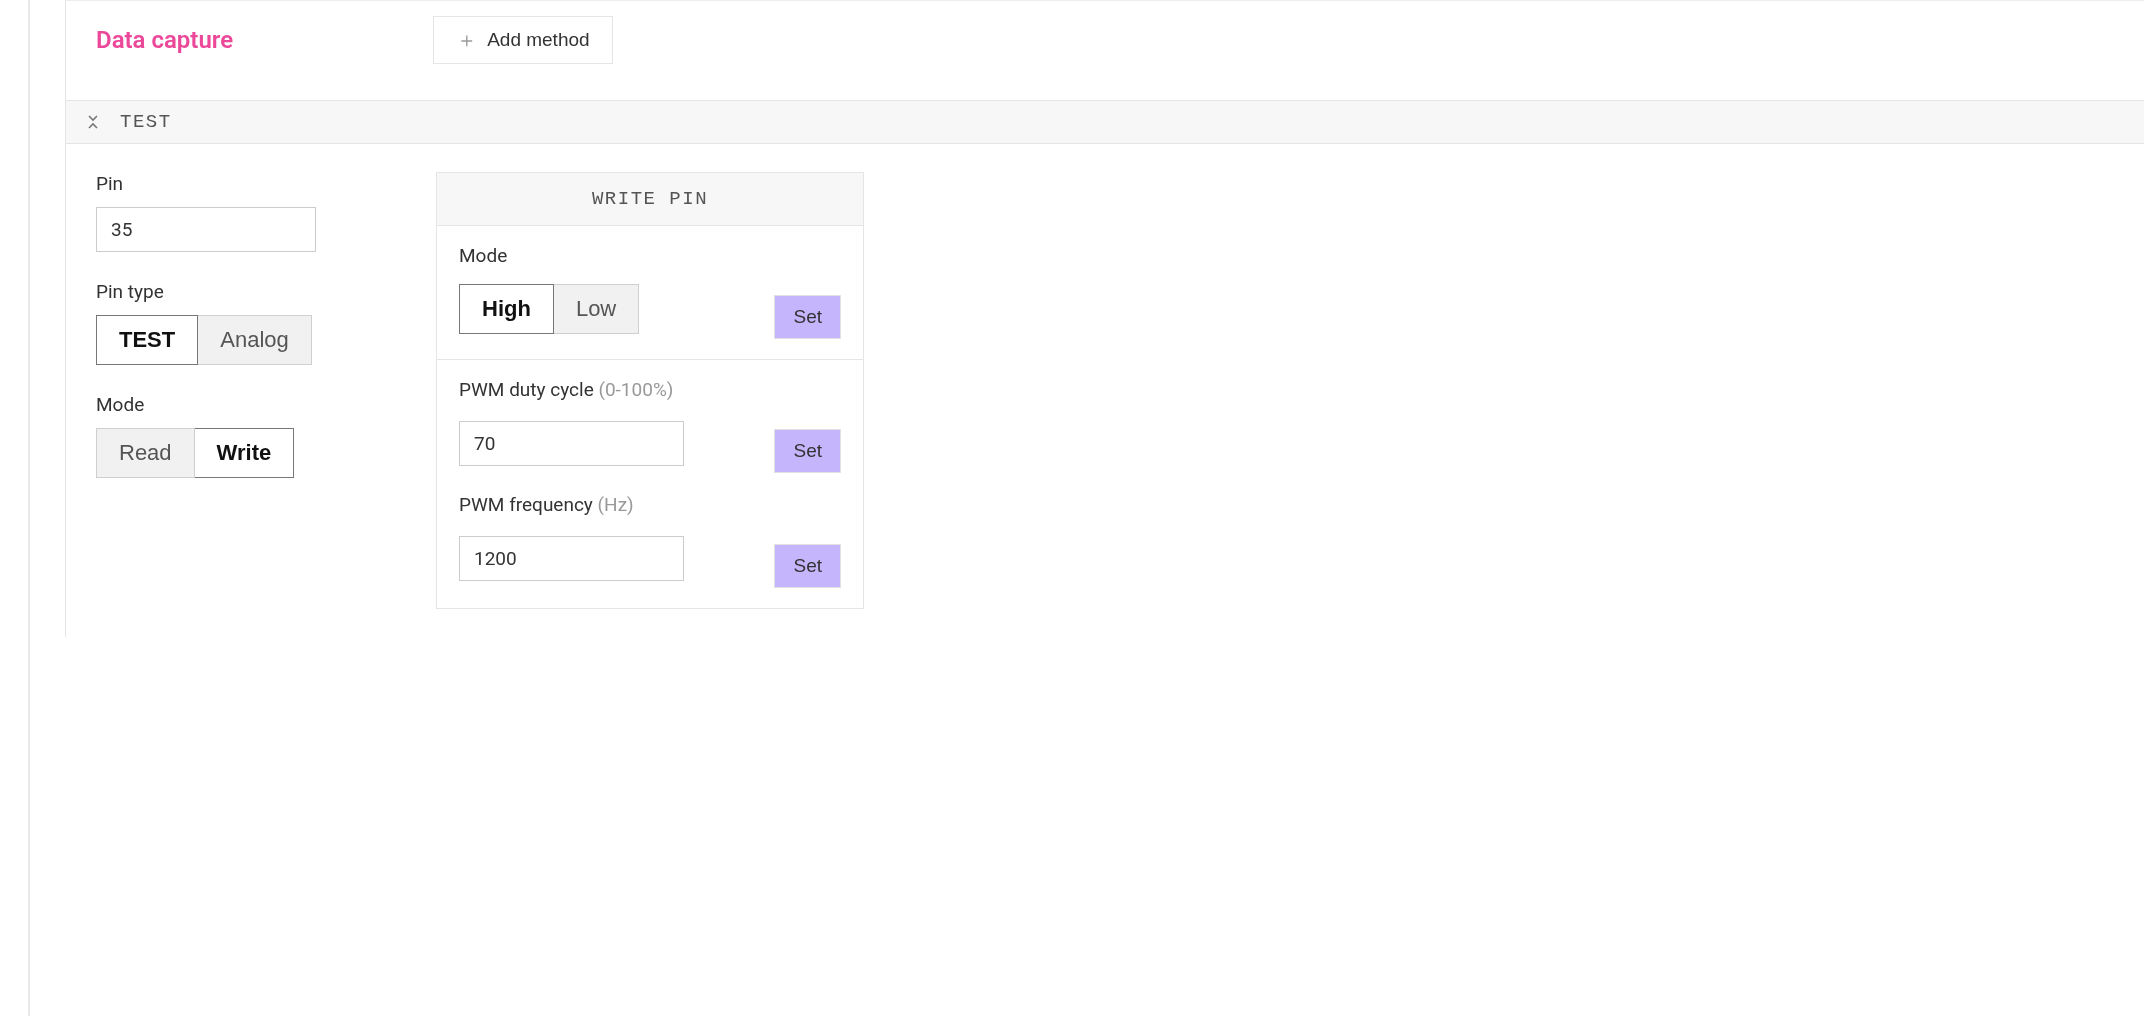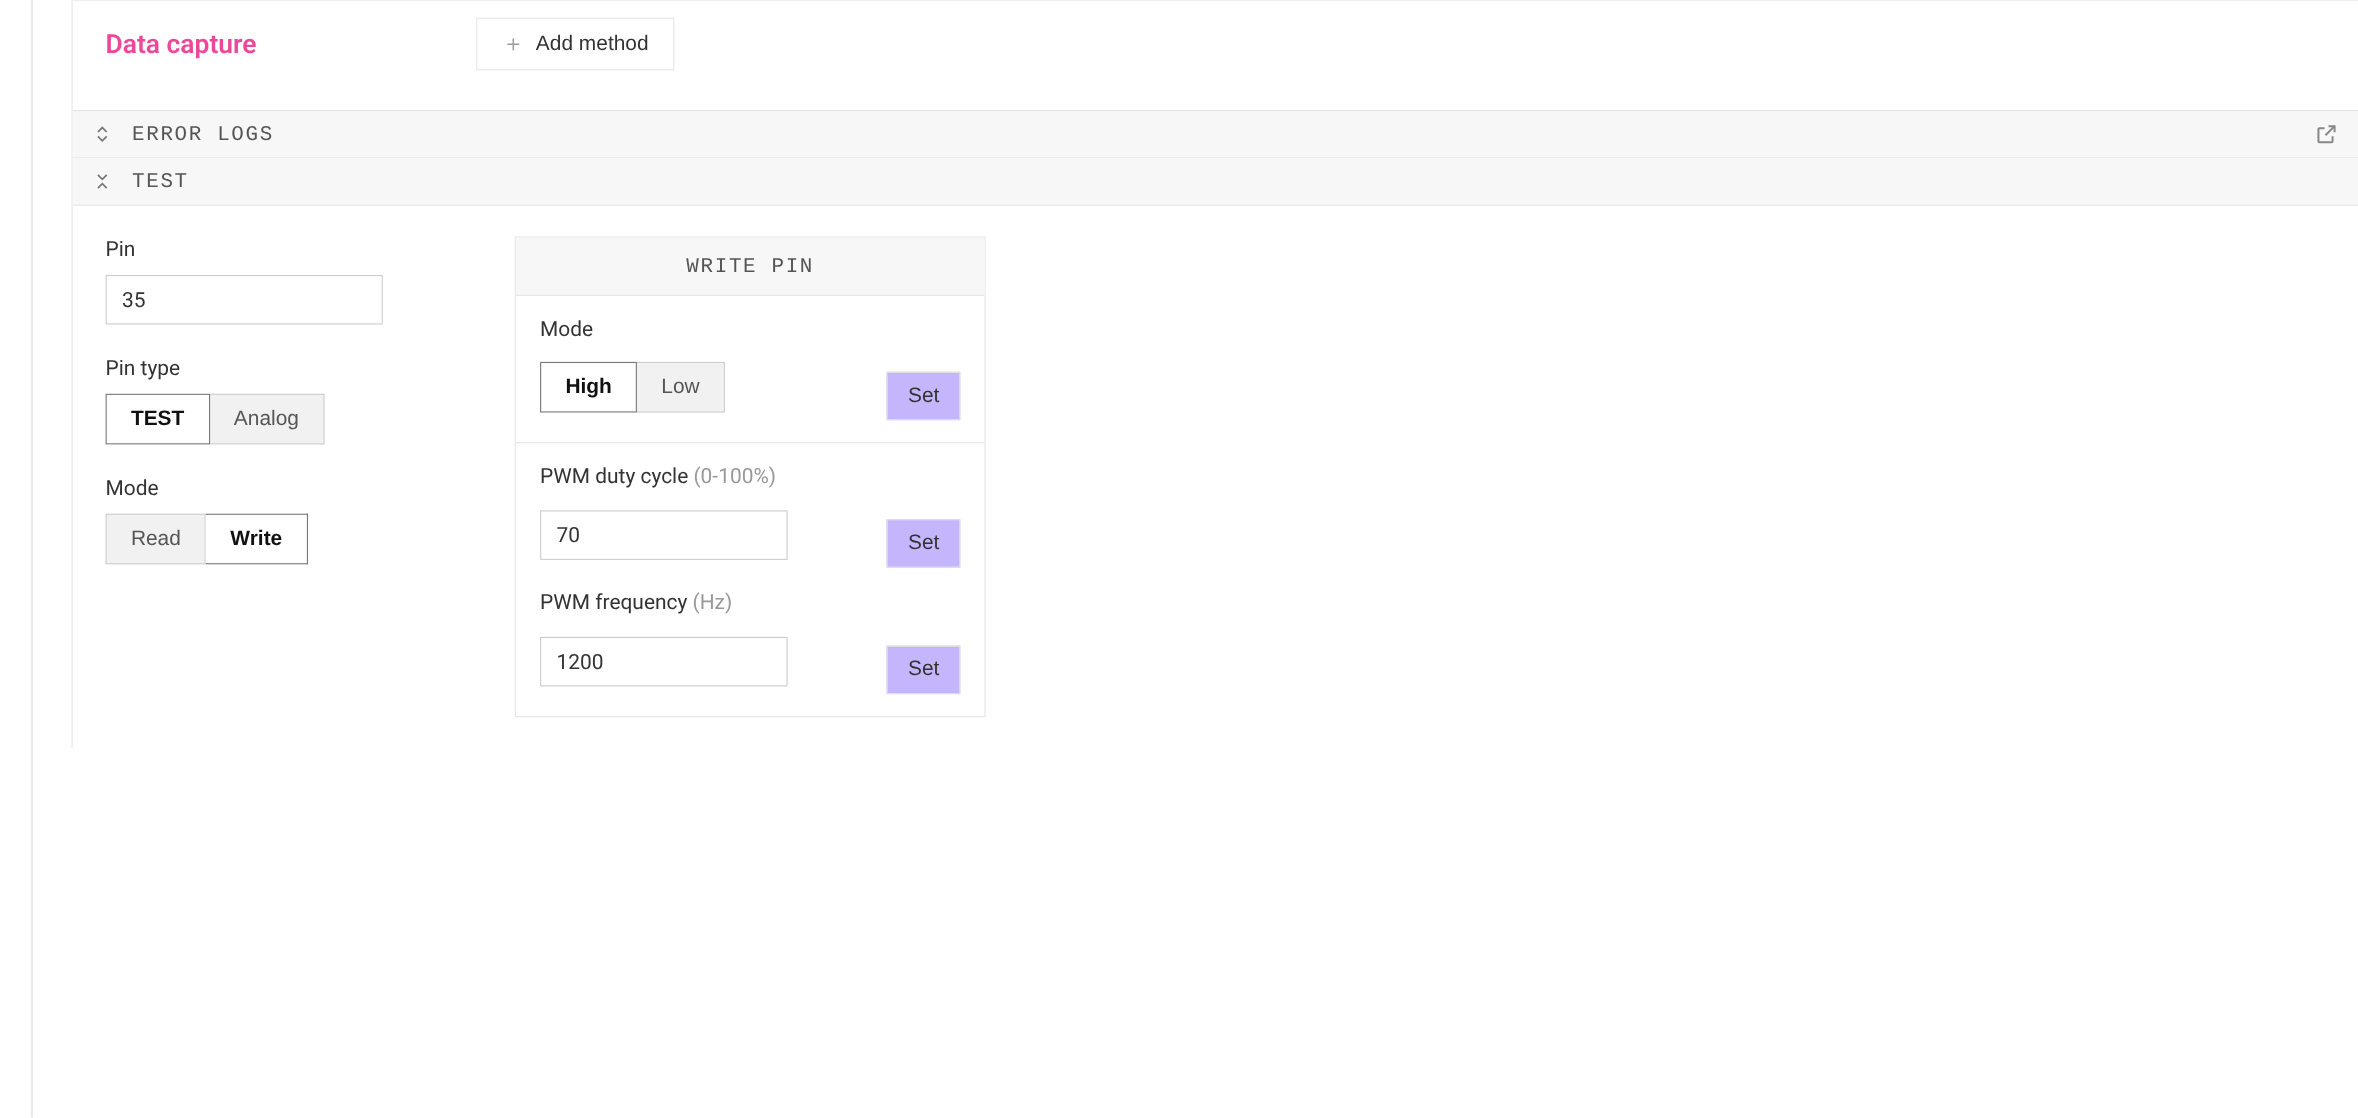--- a/index.html
+++ b/index.html
@@ -105,31 +105,31 @@
     }
     .field-label {
       font-size: 19px;
       color: #333;
       margin-bottom: 12px;
     }
     .text-input {
       border: 1px solid #ccc;
       padding: 10px 14px;
       font-size: 19px;
-      width: 252px;
+      width: 220px;
       color: #333;
       font-family: inherit;
     }
     .toggle-group {
       display: inline-flex;
     }
     .toggle-btn {
       border: 1px solid #cfcfcf;
       padding: 11px 22px;
-      font-size: 19px;
+      font-size: 22px;
       background: #f1f1f1;
       color: #555;
       cursor: pointer;
       margin: 0;
     }
     .toggle-btn + .toggle-btn {
       border-left: none;
     }
     .toggle-btn.active {
       background: #fff;
@@ -196,36 +196,20 @@
 <div class="page">
 
   <div class="section-top">
     <h2>Data capture</h2>
     <button class="add-method-btn">
       <span class="plus">＋</span>
       <span>Add method</span>
     </button>
   </div>
 
-  <div class="collapse-bar">
-    <span class="sort-icon">
-      <svg width="14" height="16" viewBox="0 0 14 16" fill="none" stroke="currentColor" stroke-width="1.6">
-        <path d="M3 6 L7 2 L11 6"></path>
-        <path d="M3 10 L7 14 L11 10"></path>
-      </svg>
-    </span>
-    <span class="label">ERROR LOGS</span>
-    <span class="external-icon">
-      <svg width="22" height="22" viewBox="0 0 24 24" fill="none" stroke="currentColor" stroke-width="2">
-        <path d="M14 4 H20 V10"></path>
-        <path d="M20 4 L11 13"></path>
-        <path d="M18 14 V19 A1 1 0 0 1 17 20 H5 A1 1 0 0 1 4 19 V7 A1 1 0 0 1 5 6 H10"></path>
-      </svg>
-    </span>
-  </div>
 
   <div class="collapse-bar">
     <span class="sort-icon">
       <svg width="14" height="16" viewBox="0 0 14 16" fill="none" stroke="currentColor" stroke-width="1.6">
         <path d="M3 2 L7 6 L11 2"></path>
         <path d="M3 14 L7 10 L11 14"></path>
       </svg>
     </span>
     <span class="label">TEST</span>
   </div>

